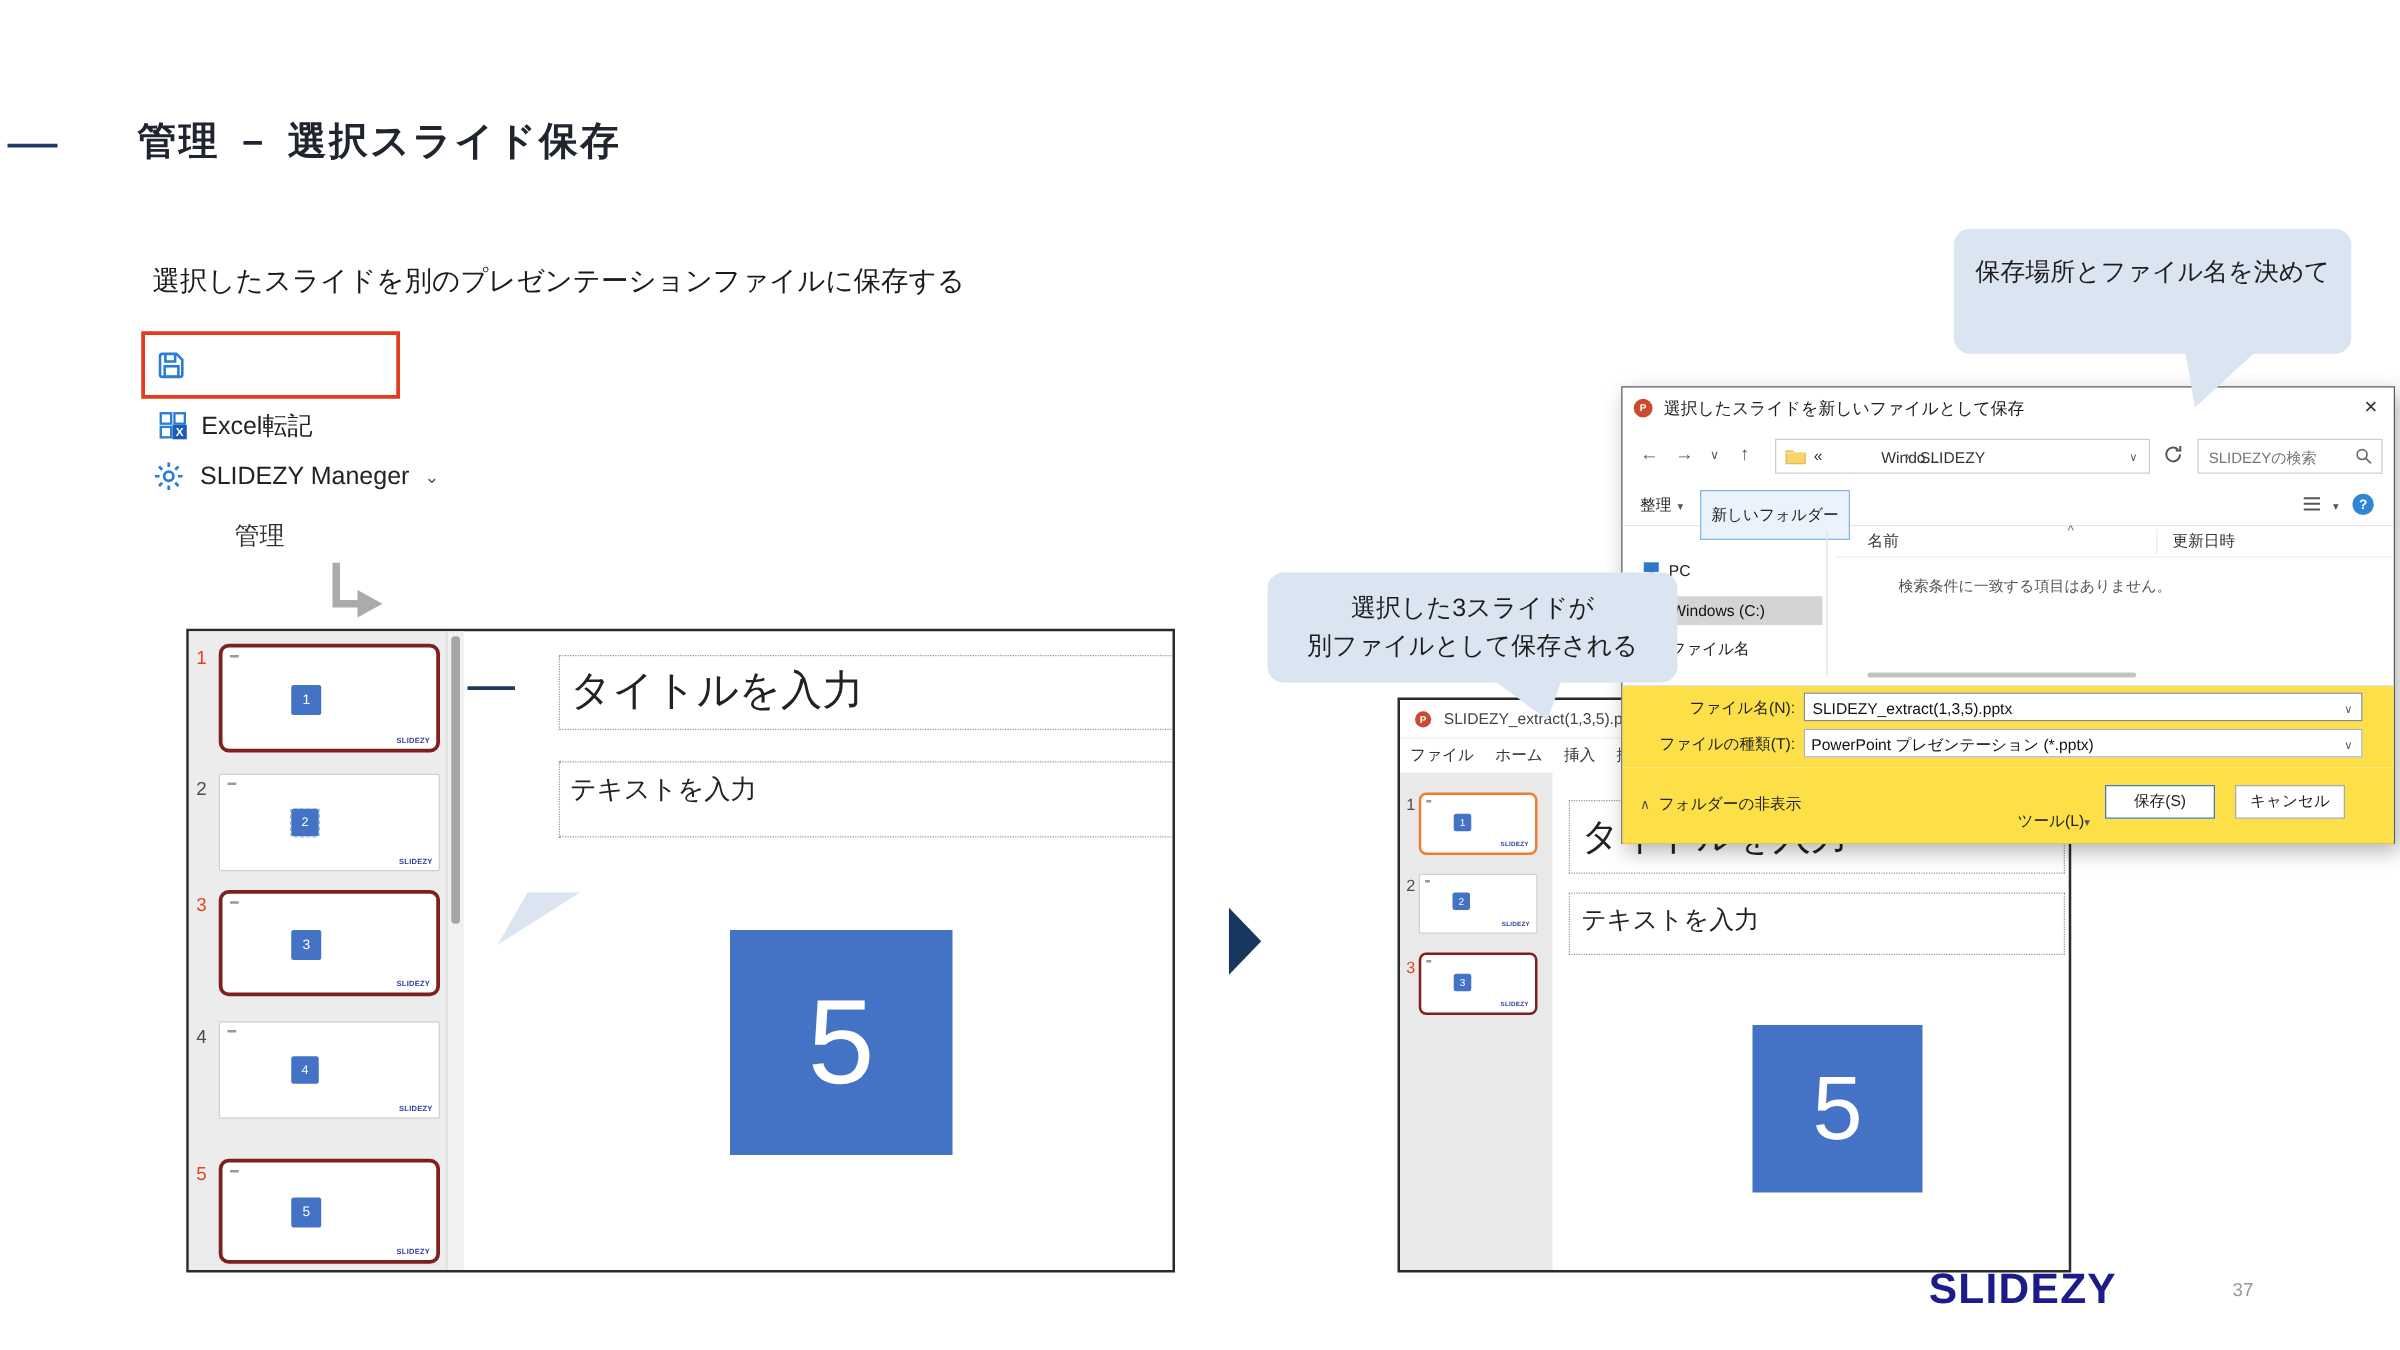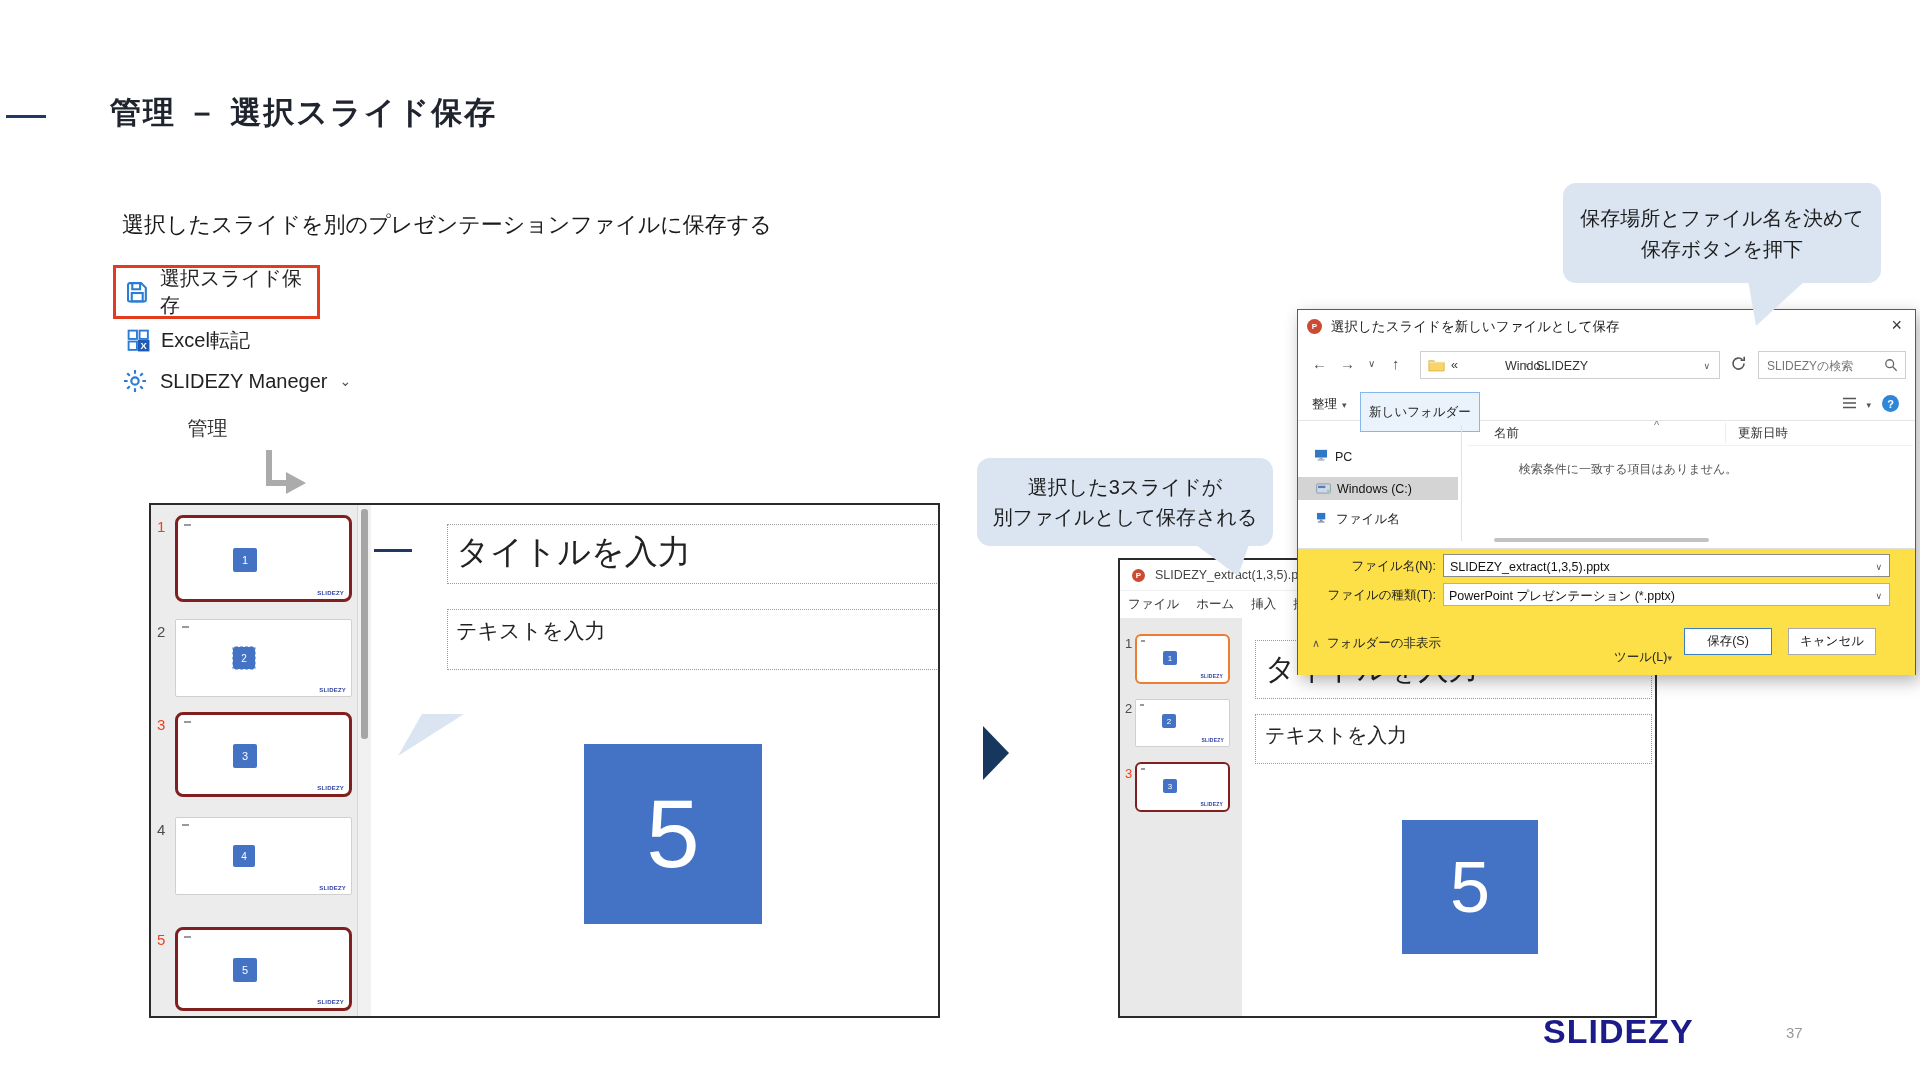--- a/index.html
+++ b/index.html
@@ -53,21 +53,20 @@
 <p class="abs subtitle">選択したスライドを別のプレゼンテーションファイルに保存する</p>
 
 <div class="abs flex red-box">
   <span style="display:flex;">
     <svg width="25" height="25" viewBox="0 0 24 24">
         <path d="M4.5 3h11l4.5 4.5V19a1.6 1.6 0 0 1-1.6 1.6H4.5A1.6 1.6 0 0 1 2.9 19V4.6A1.6 1.6 0 0 1 4.5 3z" fill="none" stroke="#2b7cd3" stroke-width="2"></path>
         <path d="M7 3.2v5.6h7.5V3.2" fill="none" stroke="#2b7cd3" stroke-width="2"></path>
         <rect x="6.5" y="12.5" width="10.5" height="8" fill="none" stroke="#2b7cd3" stroke-width="2"></rect>
       </svg>
   </span>
-  <span>選択スライド保存</span>
 </div>
 
 <div class="abs flex menu-item" style="left:126px;top:327px;">
   <span style="display:flex;">
     <svg width="25" height="25" viewBox="0 0 24 24">
         <rect x="2.5" y="2.5" width="8" height="8" fill="none" stroke="#2b7cd3" stroke-width="1.8"></rect>
         <rect x="13" y="2.5" width="8" height="8" fill="none" stroke="#2b7cd3" stroke-width="1.8"></rect>
         <rect x="2.5" y="13" width="8" height="8" fill="none" stroke="#2b7cd3" stroke-width="1.8"></rect>
         <rect x="11.5" y="11.5" width="11" height="11" fill="#1f5bb5"></rect>
         <text x="17" y="20.3" fill="#fff" font-size="9" font-weight="bold" text-anchor="middle" font-family="Liberation Sans, sans-serif">X</text>
@@ -325,25 +324,24 @@
     <div class="btn" style="left:386px;top:14px;width:88px;height:27px;border:1px solid #3d7ebd;">保存(S)</div>
     <div class="btn" style="left:490px;top:14px;width:88px;height:27px;border:1px solid #ababab;">キャンセル</div>
   </div>
 </div>
 
 <svg class="tail" style="left:1720px;top:278px;z-index:41;" width="100" height="50">
     <polygon points="28,2 86,2 36,48" fill="#dbe5f1"></polygon>
   </svg>
 <div class="bubble" style="left:1563px;top:183px;width:318px;height:100px;z-index:42;">
   <div style="margin-top:20px;font-size:20px;line-height:1.55;">保存場所とファイル名を決めて</div>
-  <div style="font-size:20px;line-height:1.55;">保存ボタンを押下</div>
 </div>
 
 <svg class="tail" style="left:1180px;top:540px;z-index:41;" width="80" height="38">
     <polygon points="12,2 70,2 58,36" fill="#dbe5f1"></polygon>
   </svg>
-<div class="bubble" style="left:977px;top:458px;width:296px;height:88px;z-index:42;text-align:center;">
+<div class="bubble" style="left:1014px;top:458px;width:328px;height:88px;z-index:42;text-align:center;">
   <div style="margin-top:14px;font-size:20px;line-height:1.5;">選択した3スライドが</div>
   <div style="font-size:20px;line-height:1.5;">別ファイルとして保存される</div>
 </div>
 
 <div class="abs logo">SLIDEZY</div>
 <div class="abs pagenum">37</div>
 
 </body></html>

